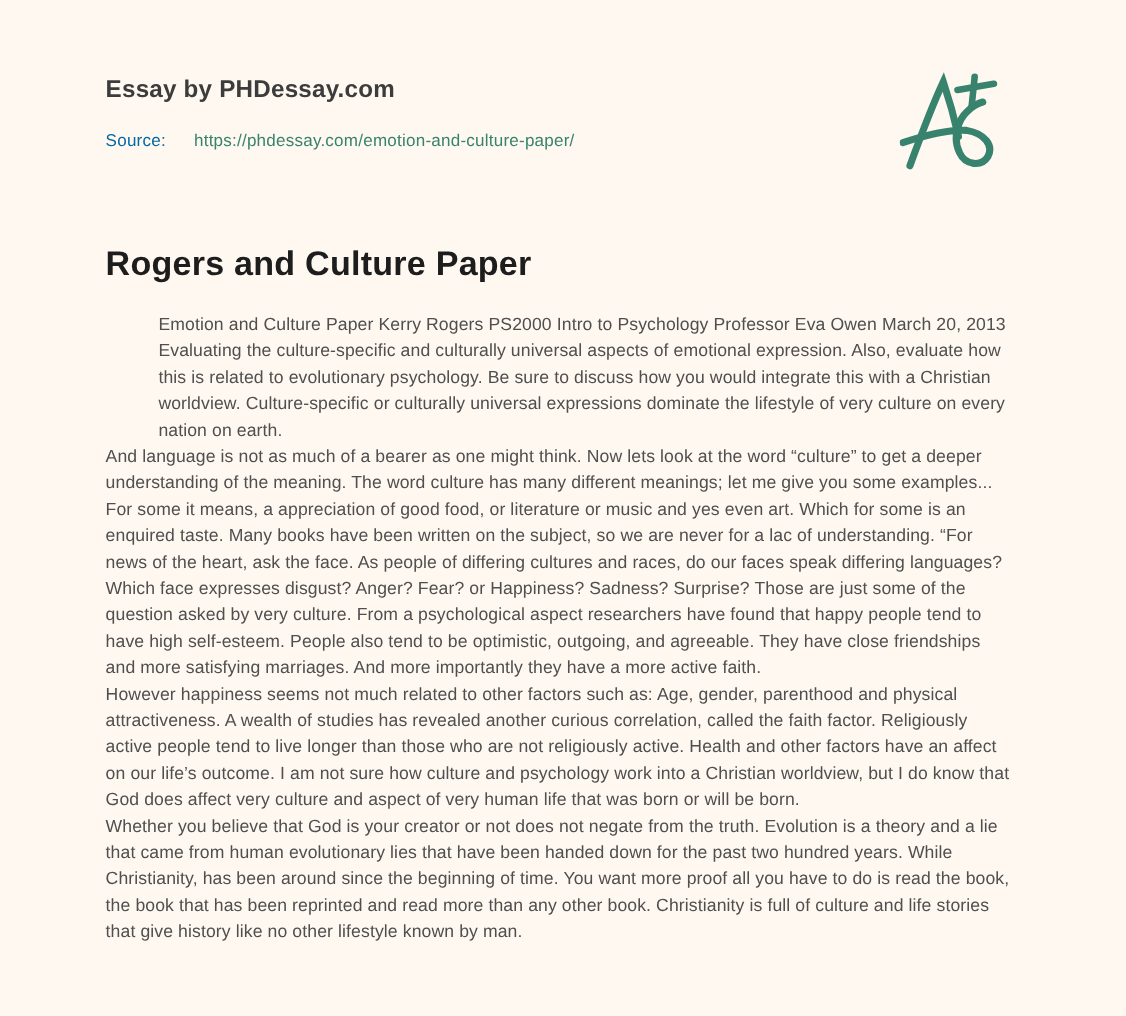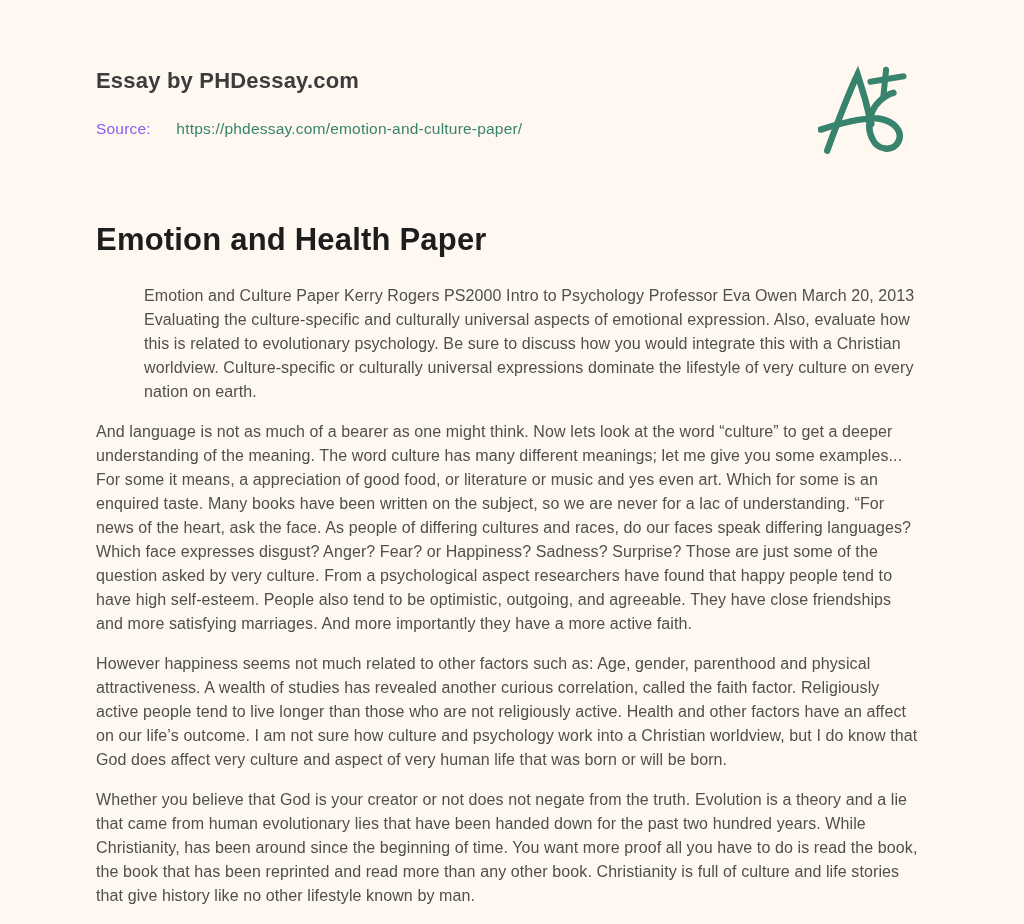--- a/index.html
+++ b/index.html
@@ -21,21 +21,21 @@
     font-size: 22px;
     font-weight: 700;
     color: #3C3C3C;
     letter-spacing: 0.2px;
   }
   .source-line {
     margin-top: 26px;
     font-size: 15.5px;
     letter-spacing: 0.2px;
   }
-  .source-label { color: #8b5cf6; }
+  .source-label { color: #0369a1; }
   .source-link {
     color: #37836D;
     text-decoration: none;
     margin-left: 21px;
   }
   .logo {
     position: absolute;
     top: -4px;
     right: 8px;
     width: 92px;
@@ -44,21 +44,21 @@
   .logo svg { width: 100%; height: 100%; }
   .title {
     margin-top: 84px;
     font-size: 31px;
     font-weight: 700;
     color: #1D1D1D;
     letter-spacing: 0.2px;
   }
   .content { margin-top: 10px; }
   .para {
-    margin-top: 16px;
+    margin-top: 0;
     font-size: 16px;
     line-height: 24px;
     color: #4F4F4F;
     letter-spacing: 0.1px;
     max-width: 836px;
   }
   .para:first-of-type { margin-top: 26px; margin-left: 48px; }
 </style>
 </head>
 <body>
@@ -80,19 +80,19 @@
         <path d="M3,70 C28,62 52,57 66,58 C84,61 93,73 87,84 C81,94 65,93 59,80 C52,66 57,48 67,39 C72,34 78,31 82,30" stroke="#37836D" stroke-width="7" stroke-linecap="round" fill="none"></path>
 
         <path d="M74,5 C73,15 72,25 71,34" stroke="#37836D" stroke-width="6.5" stroke-linecap="round" fill="none"></path>
 
         <path d="M57,18 C69,16 81,14 93,12" stroke="#37836D" stroke-width="6.5" stroke-linecap="round" fill="none"></path>
       </svg>
     </div>
   </header>
 
   <main class="content">
-    <h1 class="title">Emotion and Health Paper</h1>
+    <h1 class="title">Rogers and Culture Paper</h1>
     <p class="para">Emotion and Culture Paper Kerry Rogers PS2000 Intro to Psychology Professor Eva Owen March 20, 2013 Evaluating the culture-specific and culturally universal aspects of emotional expression. Also, evaluate how this is related to evolutionary psychology. Be sure to discuss how you would integrate this with a Christian worldview. Culture-specific or culturally universal expressions dominate the lifestyle of very culture on every nation on earth.</p>
     <p class="para">And language is not as much of a bearer as one might think. Now lets look at the word “culture” to get a deeper understanding of the meaning. The word culture has many different meanings; let me give you some examples... For some it means, a appreciation of good food, or literature or music and yes even art. Which for some is an enquired taste. Many books have been written on the subject, so we are never for a lac of understanding. “For news of the heart, ask the face. As people of differing cultures and races, do our faces speak differing languages? Which face expresses disgust? Anger? Fear? or Happiness? Sadness? Surprise? Those are just some of the question asked by very culture. From a psychological aspect researchers have found that happy people tend to have high self-esteem. People also tend to be optimistic, outgoing, and agreeable. They have close friendships and more satisfying marriages. And more importantly they have a more active faith.</p>
     <p class="para">However happiness seems not much related to other factors such as: Age, gender, parenthood and physical attractiveness. A wealth of studies has revealed another curious correlation, called the faith factor. Religiously active people tend to live longer than those who are not religiously active. Health and other factors have an affect on our life’s outcome. I am not sure how culture and psychology work into a Christian worldview, but I do know that God does affect very culture and aspect of very human life that was born or will be born.</p>
     <p class="para">Whether you believe that God is your creator or not does not negate from the truth. Evolution is a theory and a lie that came from human evolutionary lies that have been handed down for the past two hundred years. While Christianity, has been around since the beginning of time. You want more proof all you have to do is read the book, the book that has been reprinted and read more than any other book. Christianity is full of culture and life stories that give history like no other lifestyle known by man.</p>
   </main>
 </div>
 
 </body></html>

